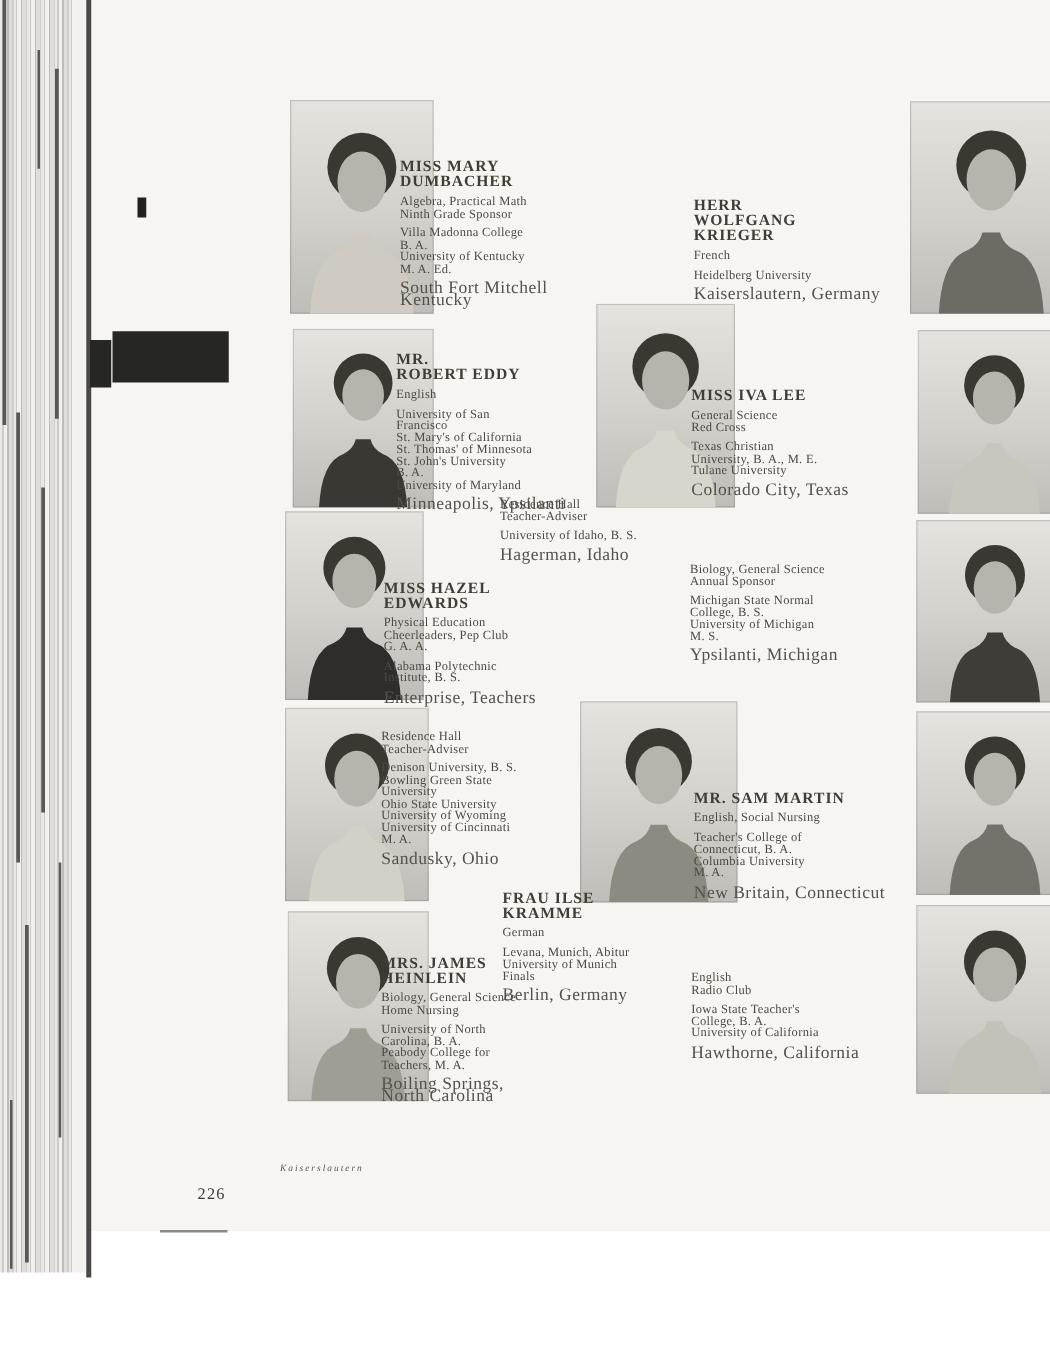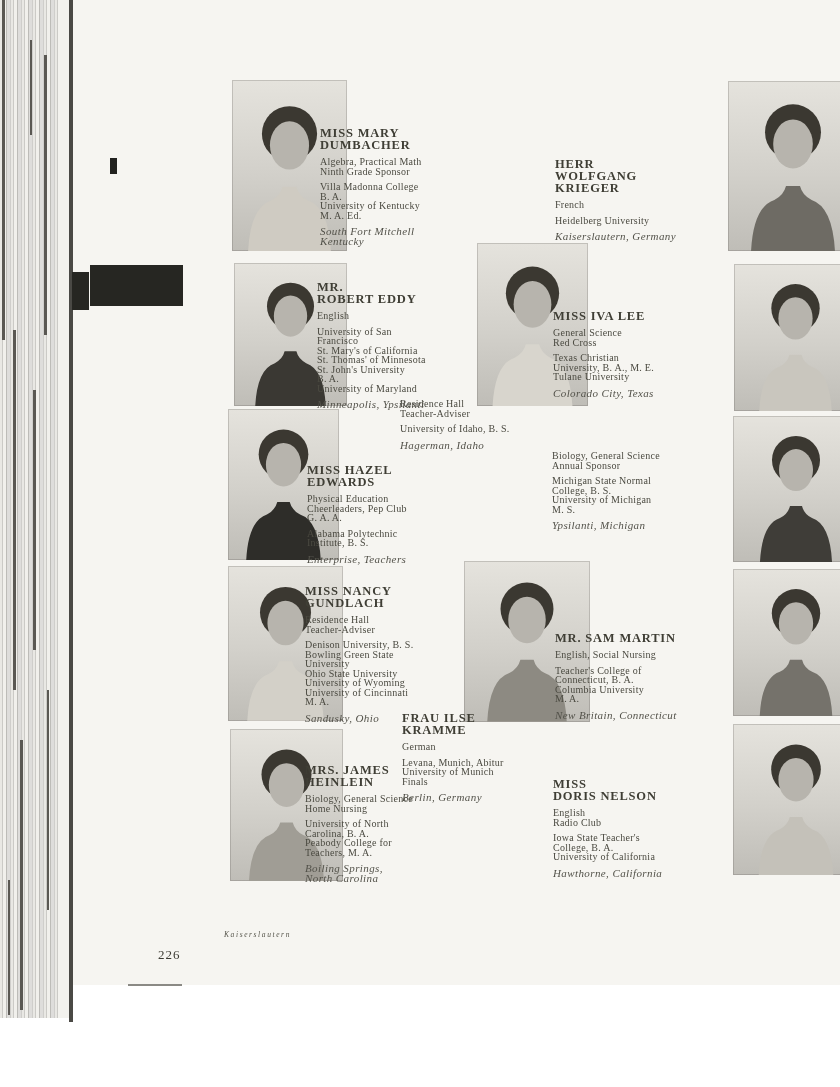--- a/index.html
+++ b/index.html
@@ -21,21 +21,21 @@
     box-shadow:inset 0 0 0 1px rgba(90,88,82,.25);}
   .photo svg{position:absolute;bottom:0;left:0;width:100%;height:96%;}
   .face{fill:#b7b4ad;}
   .hair{fill:var(--hair,#3b3831);}
   .torso{fill:var(--body,#cfccc4);}
   
   .entry{position:absolute;text-align:left;color:#4b4a41;}
   .fname{font-size:12.5px;font-weight:700;line-height:12px;letter-spacing:0.8px;
          color:#3f3e35;margin:0 0 6px 0;}
   .grp{font-size:10px;line-height:9.5px;letter-spacing:0.25px;margin:0 0 6px 0;}
-  .home{font-size:11px;line-height:10px;font-style:italic;letter-spacing:0.4px;margin:2px 0 0 0;color:#53524a;}
+  .home{font-size:14px;line-height:10px;letter-spacing:0.4px;margin:2px 0 0 0;color:#53524a;}
   .pagenum{position:absolute;left:158px;top:925px;font-size:13px;letter-spacing:1px;color:#3c3b33;margin-top:22px;}
   .seclabel{position:absolute;left:224px;top:930px;font-size:7.5px;font-style:italic;
             letter-spacing:1.6px;color:#56554b;}
   .bottom-mark{position:absolute;left:128px;top:984px;width:54px;height:2px;background:#8b8a85;}
 </style>
 </head>
 <body>
 
 <div class="scan">
 
@@ -184,21 +184,20 @@
     <p class="home">Enterprise, Teachers</p>
   </article>
 
   <article class="entry" style="left:552px;top:451px;width:190px">
     <p class="grp">Biology, General Science<br>Annual Sponsor</p>
     <p class="grp">Michigan State Normal<br>College, B. S.<br>University of Michigan<br>M. S.</p>
     <p class="home">Ypsilanti, Michigan</p>
   </article>
 
   <article class="entry" style="left:305px;top:585px;width:190px">
-    <h3 class="fname">MISS NANCY<br>GUNDLACH</h3>
     <p class="grp">Residence Hall<br>Teacher-Adviser</p>
     <p class="grp">Denison University, B. S.<br>Bowling Green State<br>University<br>Ohio State University<br>University of Wyoming<br>University of Cincinnati<br>M. A.</p>
     <p class="home">Sandusky, Ohio</p>
   </article>
 
   <article class="entry" style="left:555px;top:632px;width:200px">
     <h3 class="fname">MR. SAM MARTIN</h3>
     <p class="grp">English, Social Nursing</p>
     <p class="grp">Teacher's College of<br>Connecticut, B. A.<br>Columbia University<br>M. A.</p>
     <p class="home">New Britain, Connecticut</p>
@@ -212,21 +211,20 @@
   </article>
 
   <article class="entry" style="left:305px;top:764px;width:190px">
     <h3 class="fname">MRS. JAMES<br>HEINLEIN</h3>
     <p class="grp">Biology, General Science<br>Home Nursing</p>
     <p class="grp">University of North<br>Carolina, B. A.<br>Peabody College for<br>Teachers, M. A.</p>
     <p class="home">Boiling Springs,<br>North Carolina</p>
   </article>
 
   <article class="entry" style="left:553px;top:778px;width:190px">
-    <h3 class="fname">MISS<br>DORIS NELSON</h3>
     <p class="grp">English<br>Radio Club</p>
     <p class="grp">Iowa State Teacher's<br>College, B. A.<br>University of California</p>
     <p class="home">Hawthorne, California</p>
   </article>
 
   <div class="pagenum">226</div>
   <div class="seclabel">Kaiserslautern</div>
   <div class="bottom-mark"></div>
 
 </div>

